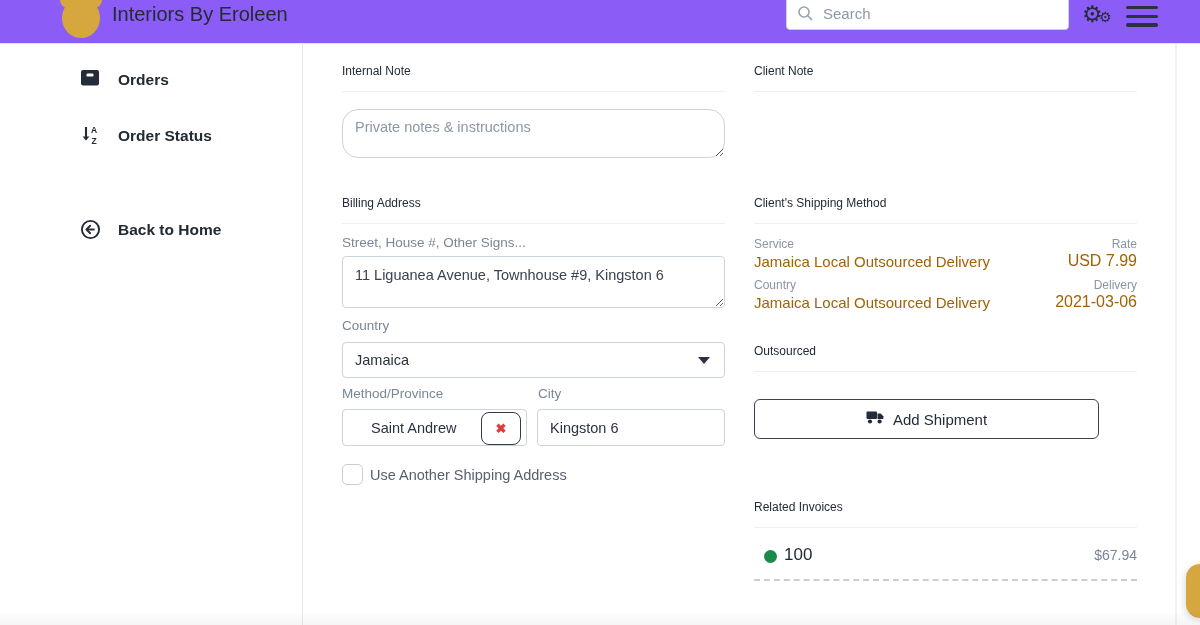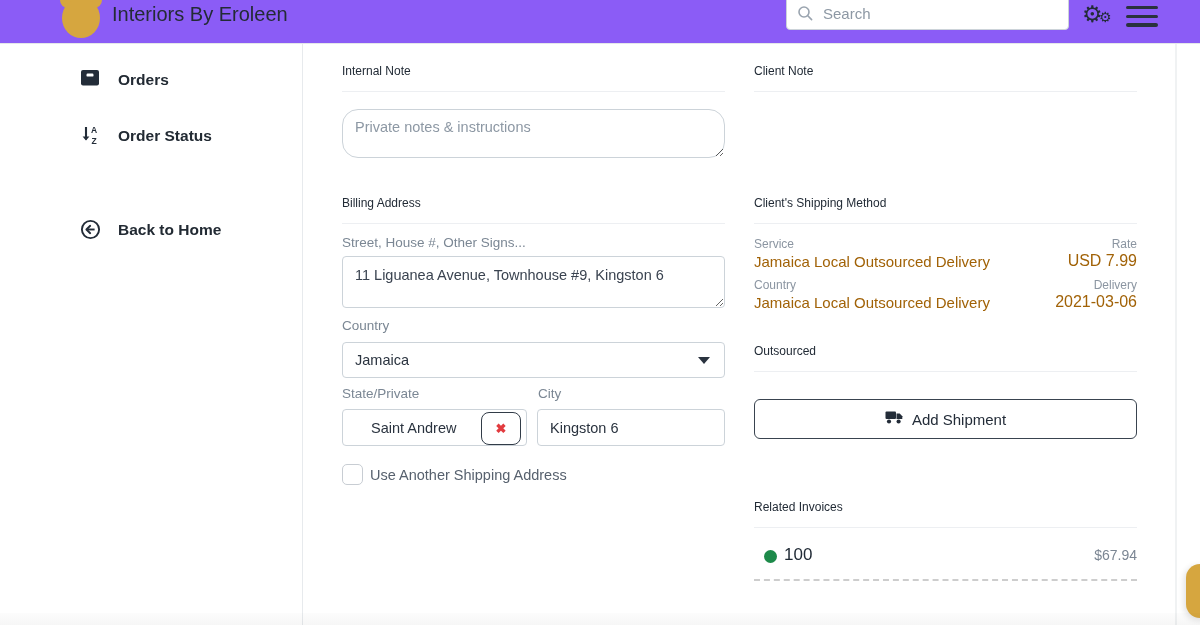--- a/index.html
+++ b/index.html
@@ -57,21 +57,21 @@
   .clear-x{color:#e23b3f;font-size:13px;font-weight:bold;line-height:1;}
   .checkbox{position:absolute;left:0;top:464px;width:21px;height:21px;border:1.5px solid #c8cdd3;
          border-radius:5px;background:#fff;box-sizing:border-box;cursor:pointer;}
   .checkbox-label{position:absolute;left:28px;top:467px;font-size:14.5px;color:#57616e;}
 
   .mini-label{position:absolute;font-size:12px;color:#8b95a1;white-space:nowrap;}
   .mini-value{position:absolute;font-size:15px;color:#a16207;white-space:nowrap;}
   .mini-value-lg{font-size:16px;}
   .ta-r{right:0;text-align:right;}
 
-  .add-btn{position:absolute;left:0;top:399px;width:383px;height:40px;background:#fff;
+  .add-btn{position:absolute;left:0;top:399px;width:345px;height:40px;background:#fff;
          border:1.4px solid #39434f;border-radius:6px;display:flex;align-items:center;
          justify-content:center;gap:9px;font-size:15px;color:#232c38;cursor:pointer;
          font-family:"Liberation Sans",sans-serif;}
 
   .inv-row{position:absolute;left:0;right:0;top:543px;height:30px;cursor:pointer;}
   .inv-dot{position:absolute;left:10px;top:7px;width:13px;height:13px;border-radius:50%;background:#1d8a4a;}
   .inv-num{position:absolute;left:30px;top:2px;font-size:17px;color:#212b36;}
   .inv-amt{position:absolute;right:0;top:4px;font-size:14px;color:#7b8693;}
   .dashed{position:absolute;left:0;right:0;top:579px;border-top:2px dashed #cdcdcd;}
 
@@ -164,21 +164,21 @@
 
     <div class="field-label" style="left:0;top:235px;">Street, House #, Other Signs...</div>
     <textarea class="street-area" style="top: 256px;">11 Liguanea Avenue, Townhouse #9, Kingston 6</textarea>
 
     <div class="field-label" style="left:0;top:318px;">Country</div>
     <div class="select-box" style="top:342px;">
       <span>Jamaica</span>
       <span class="caret"></span>
     </div>
 
-    <div class="field-label" style="left:0;top:386px;">State/Private</div>
+    <div class="field-label" style="left:0;top:386px;">Method/Province</div>
     <div class="field-label" style="left:196px;top:386px;">City</div>
 
     <input type="text" class="small-input" style="left: 0px; top: 409px; width: 185px; padding-left: 28px;" value="Saint Andrew">
     <div class="clear-btn">
       <span class="clear-x">✖</span>
     </div>
     <input type="text" class="small-input" style="left: 195px; top: 409px; width: 188px;" value="Kingston 6">
 
     <span class="checkbox"></span>
     <span class="checkbox-label">Use Another Shipping Address</span>

